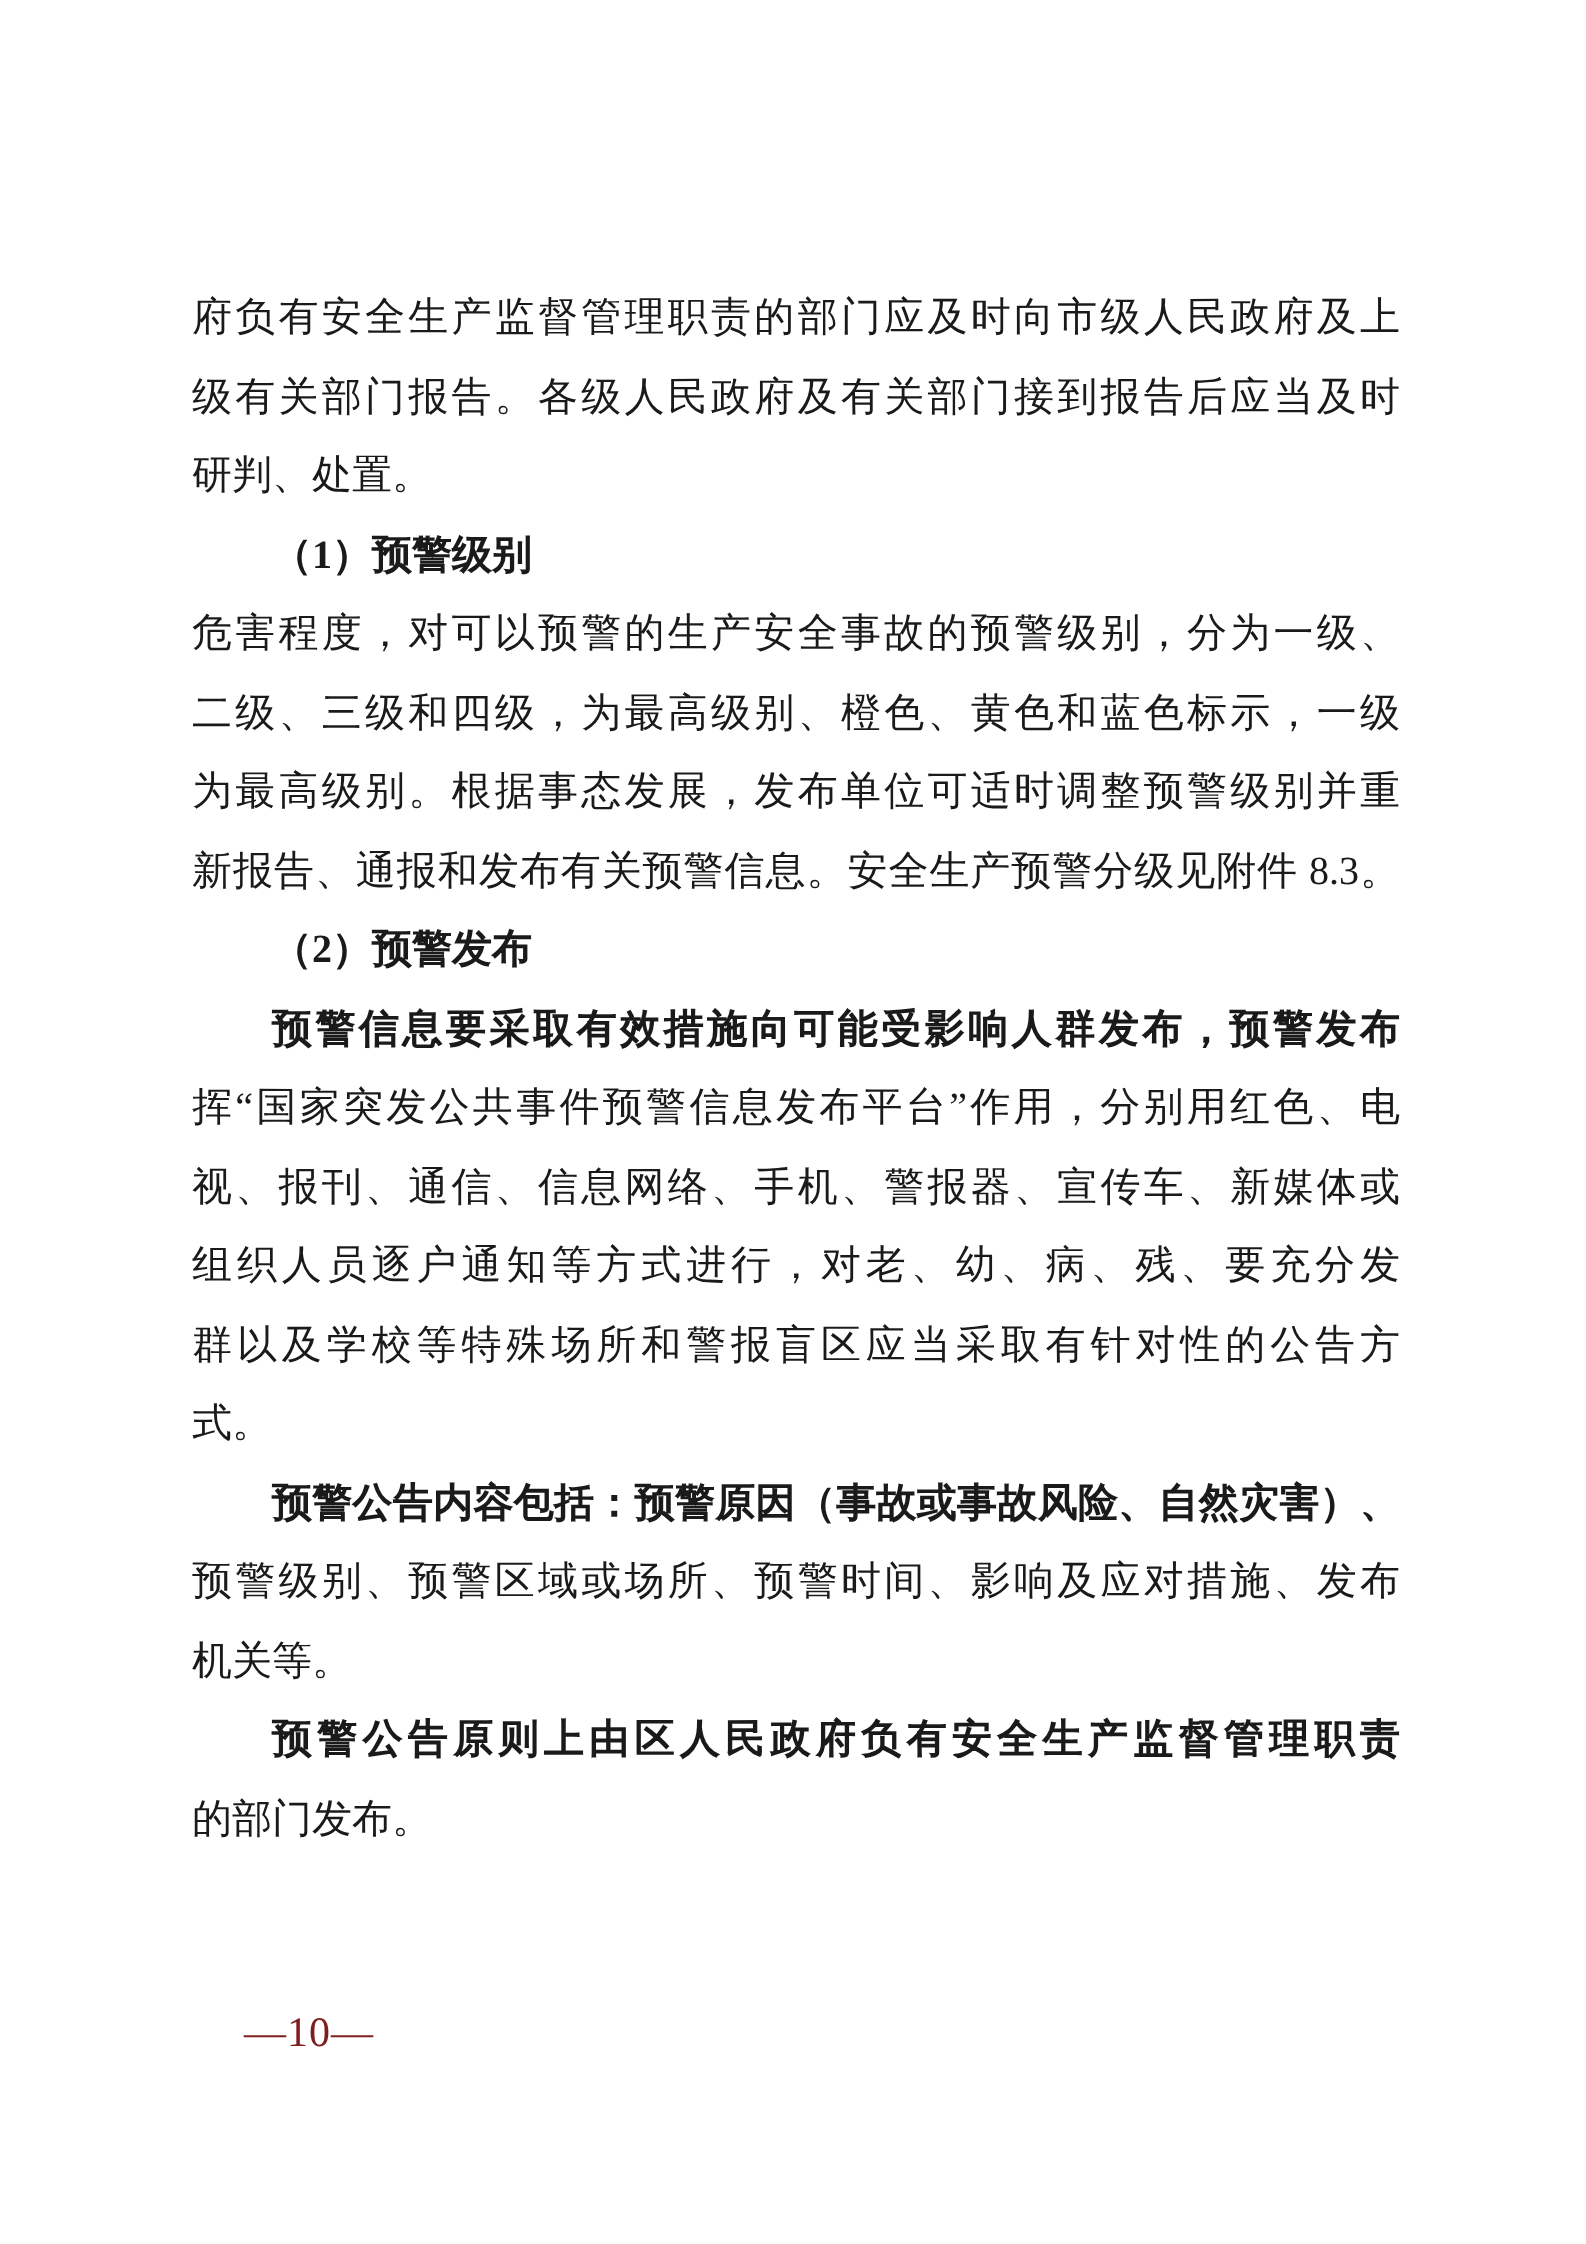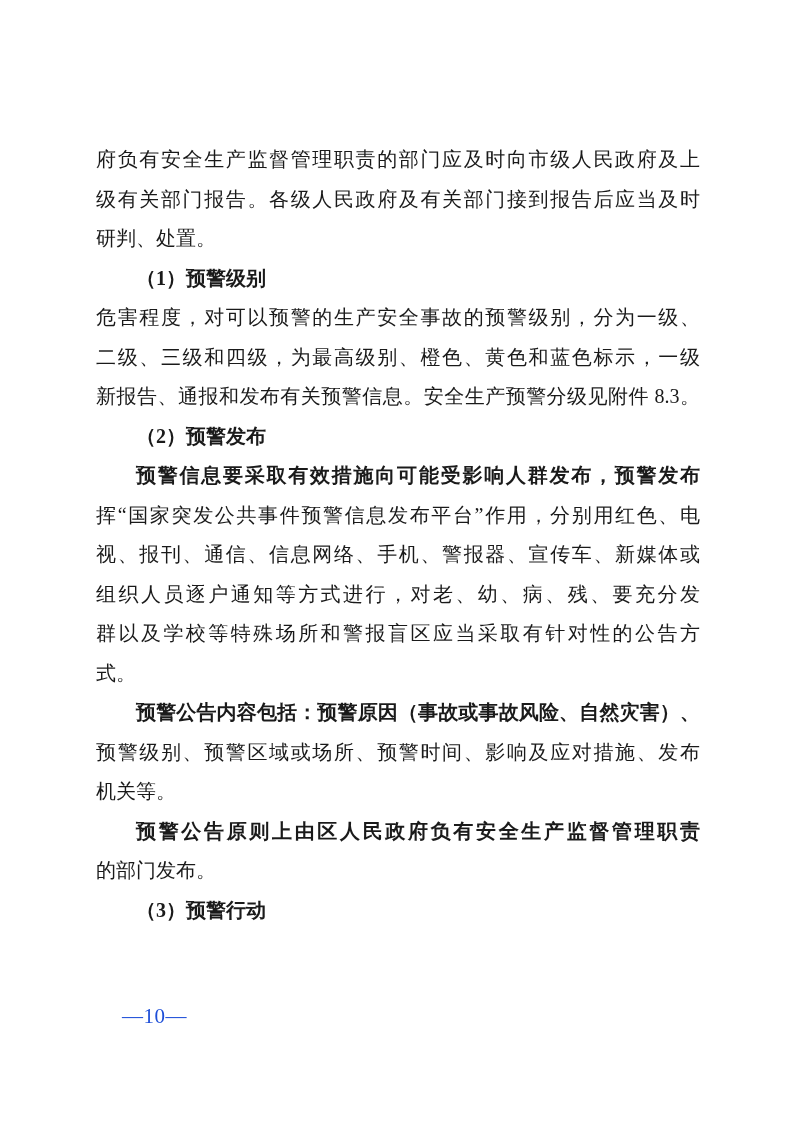--- a/index.html
+++ b/index.html
@@ -44,44 +44,44 @@
   .text-line.i {
     text-indent: 40px;
     font-weight: bold;
   }
   .page-number {
     position: absolute;
     left: 122px;
     top: 1004px;
     font-size: 21px;
     line-height: 24px;
-    color: #1d4ed8;
+    color: #7f1d1d;
     letter-spacing: 0.5px;
   }
 </style>
 </head>
 <body>
 
 <div class="page">
   <div class="text-block" id="text-block">
       <div class="text-line j">府负有安全生产监督管理职责的部门应及时向市级人民政府及上</div>
       <div class="text-line j">级有关部门报告。各级人民政府及有关部门接到报告后应当及时</div>
       <div class="text-line">研判、处置。</div>
       <div class="text-line i">（1）预警级别</div>
       <div class="text-line j">危害程度，对可以预警的生产安全事故的预警级别，分为一级、</div>
       <div class="text-line j">二级、三级和四级，为最高级别、橙色、黄色和蓝色标示，一级</div>
+      <div class="text-line j">为最高级别。根据事态发展，发布单位可适时调整预警级别并重</div>
       <div class="text-line j">新报告、通报和发布有关预警信息。安全生产预警分级见附件 8.3。</div>
       <div class="text-line i">（2）预警发布</div>
       <div class="text-line j i">预警信息要采取有效措施向可能受影响人群发布，预警发布</div>
       <div class="text-line j">挥“国家突发公共事件预警信息发布平台”作用，分别用红色、电</div>
       <div class="text-line j">视、报刊、通信、信息网络、手机、警报器、宣传车、新媒体或</div>
       <div class="text-line j">组织人员逐户通知等方式进行，对老、幼、病、残、要充分发</div>
       <div class="text-line j">群以及学校等特殊场所和警报盲区应当采取有针对性的公告方</div>
       <div class="text-line">式。</div>
       <div class="text-line j i">预警公告内容包括：预警原因（事故或事故风险、自然灾害）、</div>
       <div class="text-line j">预警级别、预警区域或场所、预警时间、影响及应对措施、发布</div>
       <div class="text-line">机关等。</div>
       <div class="text-line j i">预警公告原则上由区人民政府负有安全生产监督管理职责</div>
       <div class="text-line">的部门发布。</div>
-      <div class="text-line i">（3）预警行动</div>
     </div>
   <div class="page-number">—10—</div>
 </div>
 
 </body></html>

